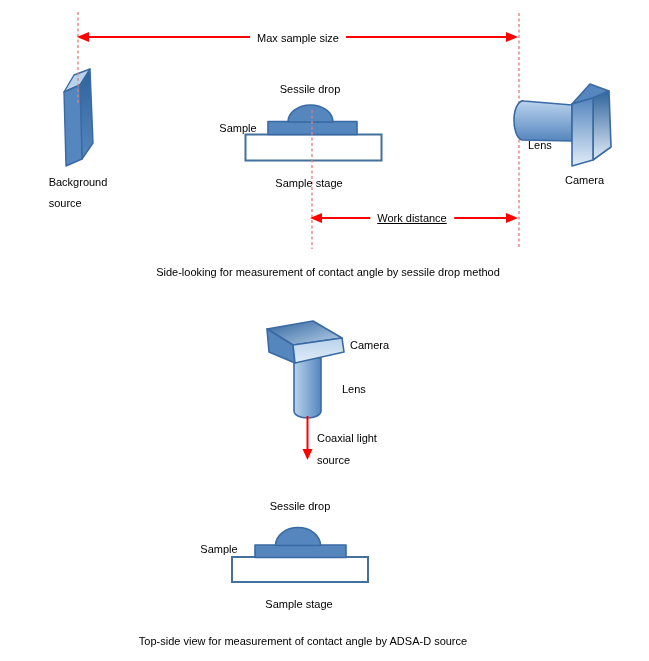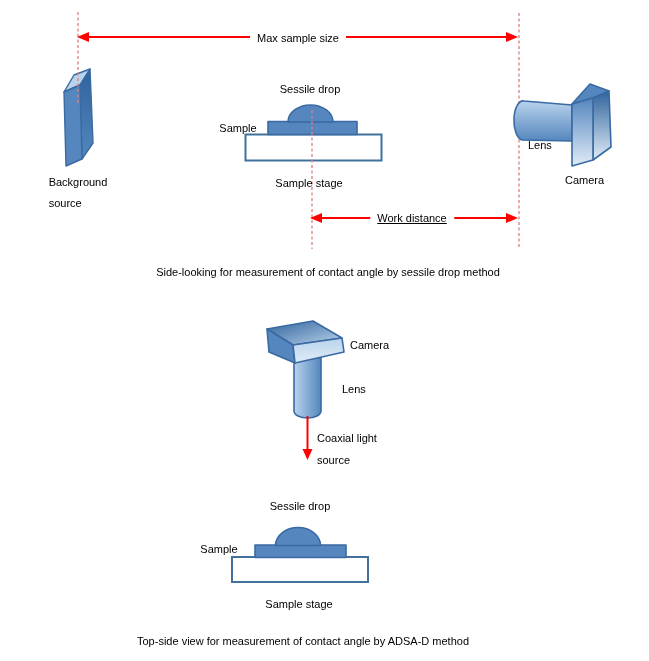--- a/index.html
+++ b/index.html
@@ -126,15 +126,15 @@
 
   <div class="lbl" style="left:350px;top:339px;">Camera</div>
   <div class="lbl" style="left:342px;top:383px;">Lens</div>
   <div class="lbl" style="left:317px;top:427px;line-height:22px;">
     <div>Coaxial light</div>
     <div>source</div>
   </div>
   <div class="lbl ctr" style="left:300px;top:506px;">Sessile drop</div>
   <div class="lbl ctr" style="left:219px;top:549px;">Sample</div>
   <div class="lbl ctr" style="left:299px;top:604px;">Sample stage</div>
-  <div class="lbl cap ctr" style="left:303px;top:641px;">Top-side view for measurement of contact angle by ADSA-D method</div>
+  <div class="lbl cap ctr" style="left:303px;top:641px;">Top-side view for measurement of contact angle by ADSA-D source</div>
 
 </div>
 
 </body></html>

